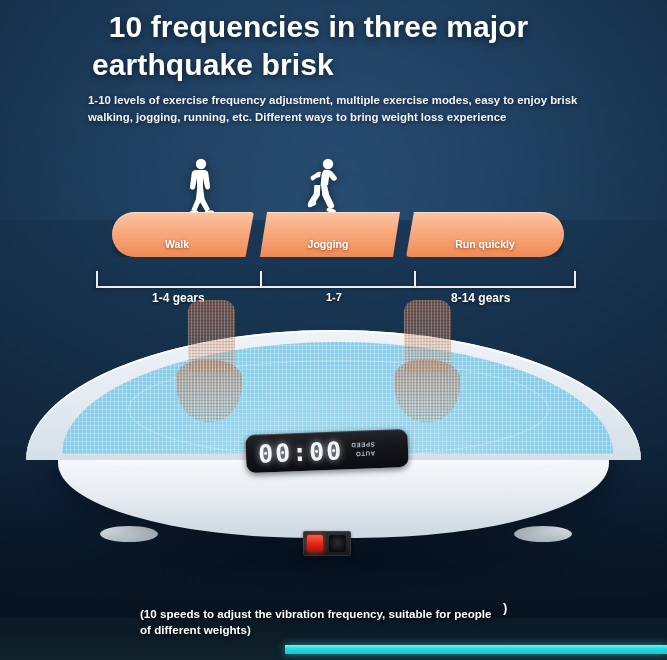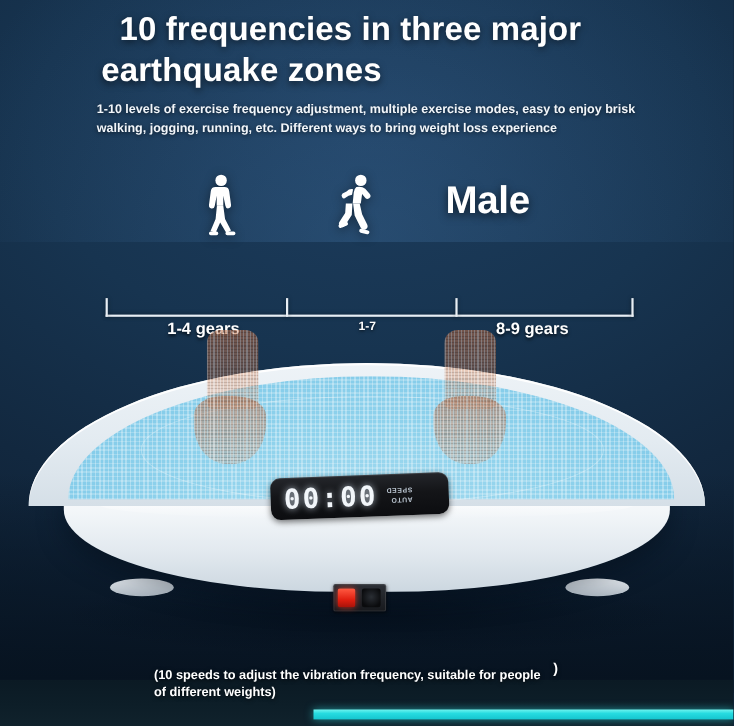--- a/index.html
+++ b/index.html
@@ -87,21 +87,21 @@
   
   .scale{position:absolute;left:96px;top:270px;width:480px;height:18px;}
   .scale .axis{
     position:absolute;left:0;right:0;bottom:0;height:2px;background:#e8eef4;
     box-shadow:0 0 4px rgba(0,0,0,.4);
   }
   .scale .tick{position:absolute;bottom:0;width:2px;height:17px;background:#e8eef4;
     box-shadow:0 0 4px rgba(0,0,0,.4);}
   .gear-labels{position:absolute;left:96px;top:291px;width:480px;height:16px;}
   .gear{
-    position:absolute;color:#ffffff;font-size:15px;font-weight:bold;
+    position:absolute;color:#ffffff;font-size:12px;font-weight:bold;
     text-shadow:0 1px 3px rgba(0,0,0,.7);white-space:nowrap;
   }
   .gear.g1{left:56px;}
   .gear.g2{left:230px;font-size:11px;}
   .gear.g3{left:355px;}
 
   
   .machine{position:absolute;left:22px;top:330px;width:623px;height:245px;}
   .deck-shadow{
     position:absolute;left:40px;top:195px;width:545px;height:70px;
@@ -214,26 +214,25 @@
 </head>
 <body>
 
 <div class="stage">
 
   <div class="glow-top"></div>
   <div class="floor"></div>
 
   <div class="title">
     <span>10 frequencies in three major</span>
-    <span class="l2">earthquake zones</span>
+    <span class="l2">earthquake brisk</span>
   </div>
 
   <div class="subtitle">1-10 levels of exercise frequency adjustment, multiple exercise modes, easy to enjoy brisk walking, jogging, running, etc. Different ways to bring weight loss experience</div>
 
-  <div class="male-label">Male</div>
 
   <div class="figure fig-walk">
     <svg width="34" height="58" viewBox="0 0 34 58">
       <g fill="#ffffff">
         <circle cx="15" cy="6" r="5.2"></circle>
         <path d="M12 12 h6 q4 0 4.4 4 l1.6 12 q.4 3 -2.2 3.4 q-2.4 .4 -2.9 -2.4 L17 20 v9 h-6 V20 l-1.8 9.2 q-.5 2.8 -3 2.4 q-2.6 -.4 -2.2 -3.4 L5.6 16 Q6 12 10 12 Z"></path>
         <path d="M11.2 29 l-1.2 12 l-4.6 11 l4.6 1.6 l5.6 -12.4 l.8 -12.2 Z"></path>
         <path d="M17 29 l1.6 12 l5.4 10.6 l-4.2 2.2 l-7 -11.8 l-.6 -13 Z"></path>
         <rect x="4" y="52.4" width="8.4" height="3.4" rx="1.6"></rect>
         <rect x="19" y="52.4" width="9" height="3.4" rx="1.6"></rect>
@@ -248,32 +247,43 @@
         <path d="M17 12 q5 -1 8 1.6 l4 4.6 q2 2.4 -.4 4 q-2.4 1.6 -4 -.8 l-2.4 -3 l-1.2 8.6 h-7.4 l1 -10 q.4 -3.6 2.4 -5 Z"></path>
         <path d="M8 16 q3 -3 6 -2 l-1 5 q-3.4 .4 -5.6 2.6 q-2 2 -3.4 -.2 q-1.2 -2 .4 -3.4 Z"></path>
         <path d="M13.4 27 l-.6 10.4 l-6 9.4 q-1.8 2.8 -4.4 1 q-2.4 -1.8 -.6 -4.4 l5 -7.8 l.6 -8.6 Z"></path>
         <path d="M20 27 l2.2 9.8 l4.6 9.4 q1.4 3 -1.6 4.4 q-3 1.2 -4.4 -1.8 l-5.4 -11 l-1.4 -10.8 Z"></path>
         <rect x="0.4" y="44.6" width="9" height="3.6" rx="1.7" transform="rotate(-22 5 46)"></rect>
         <rect x="19.6" y="50.6" width="9.4" height="3.6" rx="1.7" transform="rotate(14 24 52)"></rect>
       </g>
     </svg>
   </div>
 
+  <div class="pillbar">
+    <div class="seg s1">
+      <div class="seg-label">Walk</div>
+    </div>
+    <div class="seg s2">
+      <div class="seg-label">Jogging</div>
+    </div>
+    <div class="seg s3">
+      <div class="seg-label">Run quickly</div>
+    </div>
+  </div>
 
   <div class="scale">
     <div class="axis"></div>
     <div class="tick" style="left:0"></div>
     <div class="tick" style="left:164px"></div>
     <div class="tick" style="left:318px"></div>
     <div class="tick" style="right:0"></div>
   </div>
   <div class="gear-labels">
     <div class="gear g1">1-4 gears</div>
     <div class="gear g2">1-7</div>
-    <div class="gear g3">8-9 gears</div>
+    <div class="gear g3">8-14 gears</div>
   </div>
 
   <div class="machine">
     <div class="deck-shadow"></div>
     <div class="foot fl"></div>
     <div class="foot fr"></div>
     <div class="body">
       <div class="body-sheen"></div>
     </div>
     <div class="deck">

